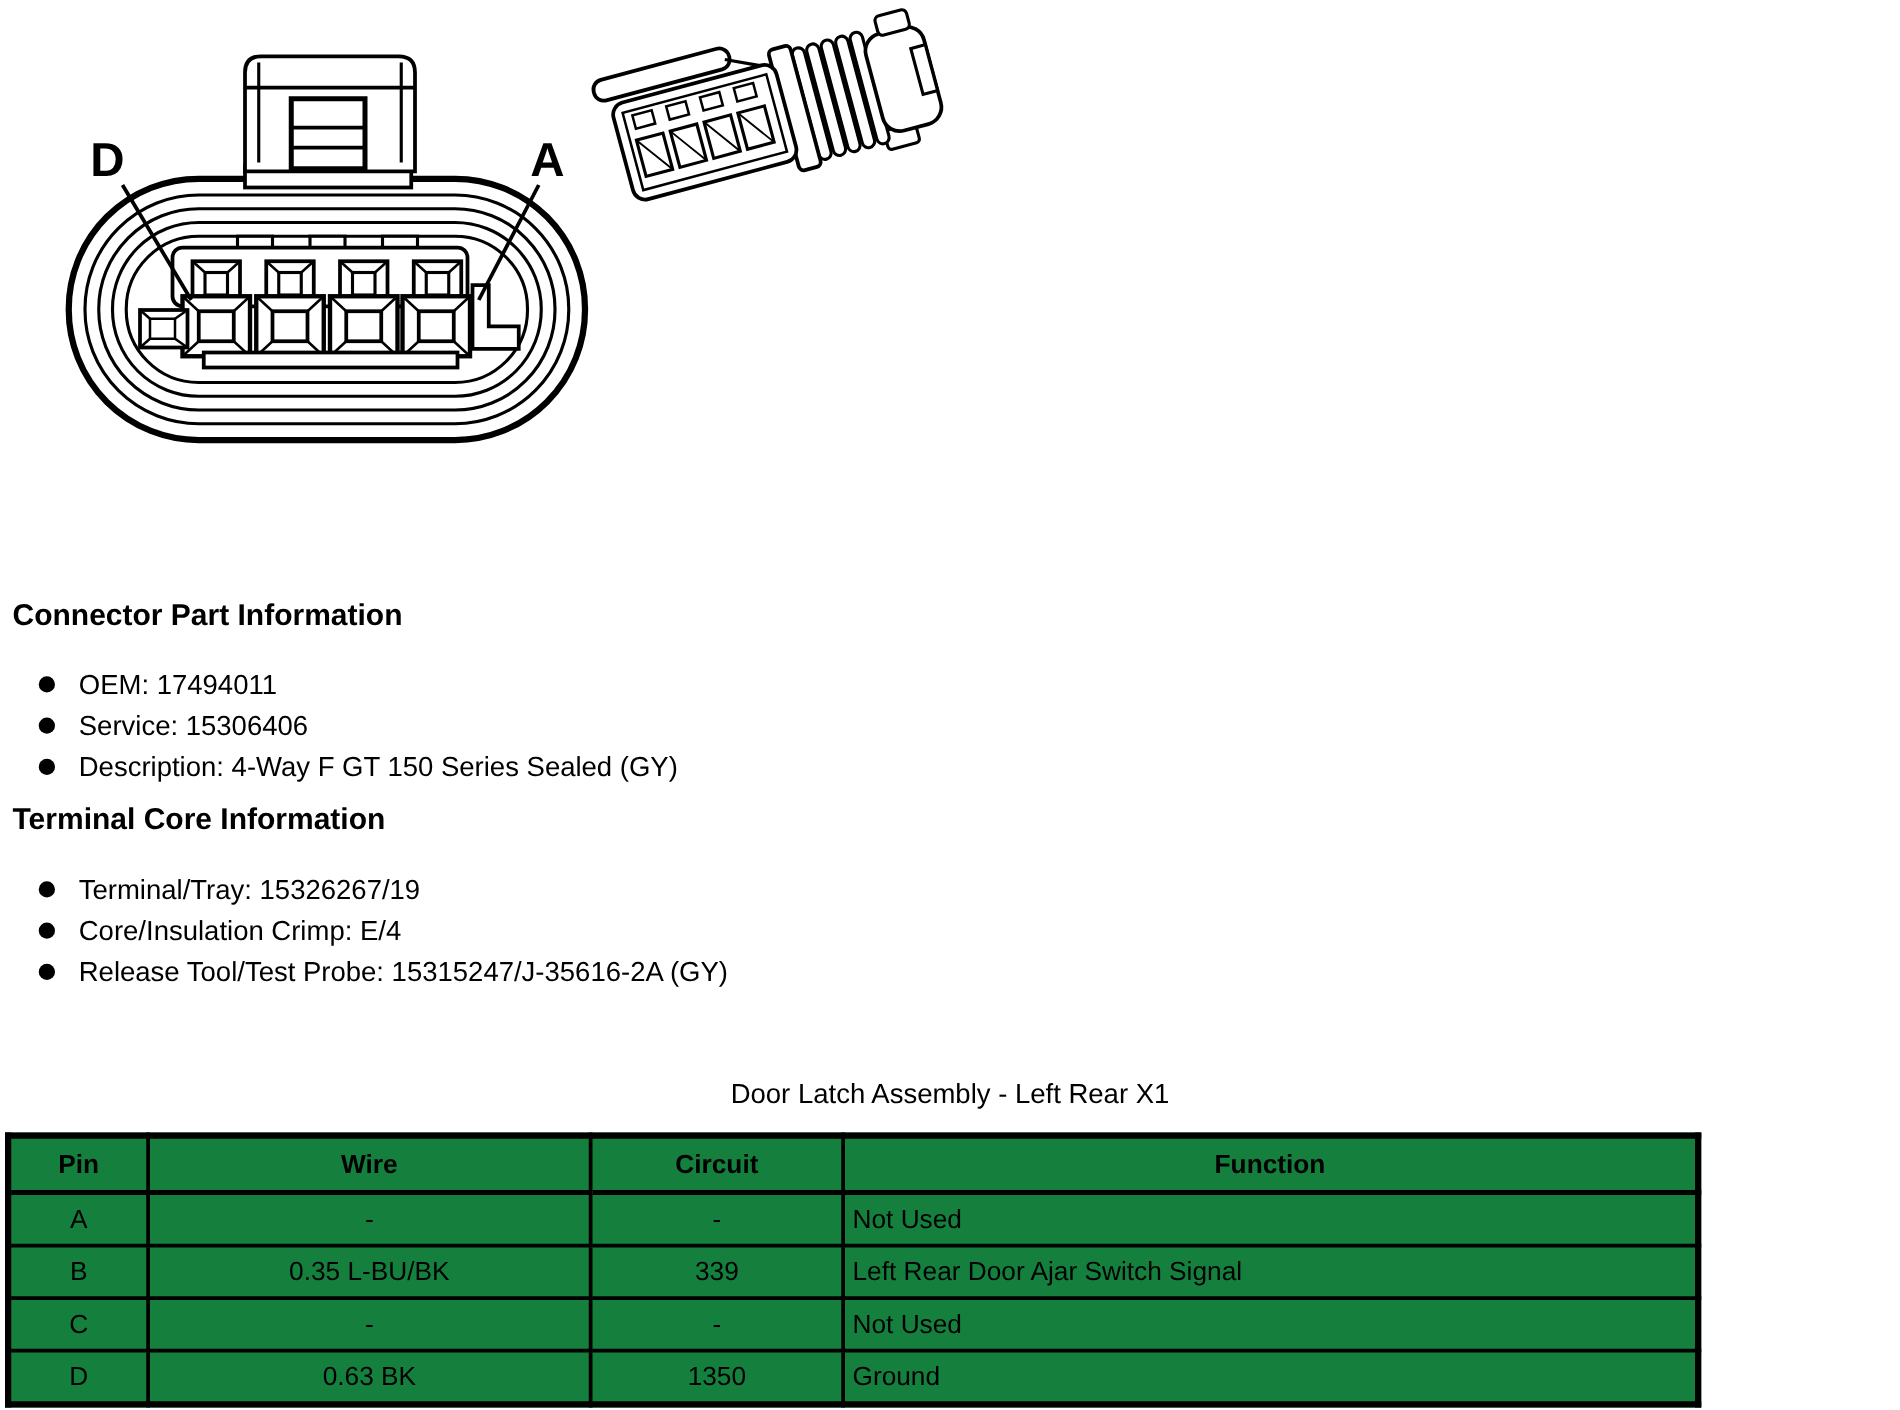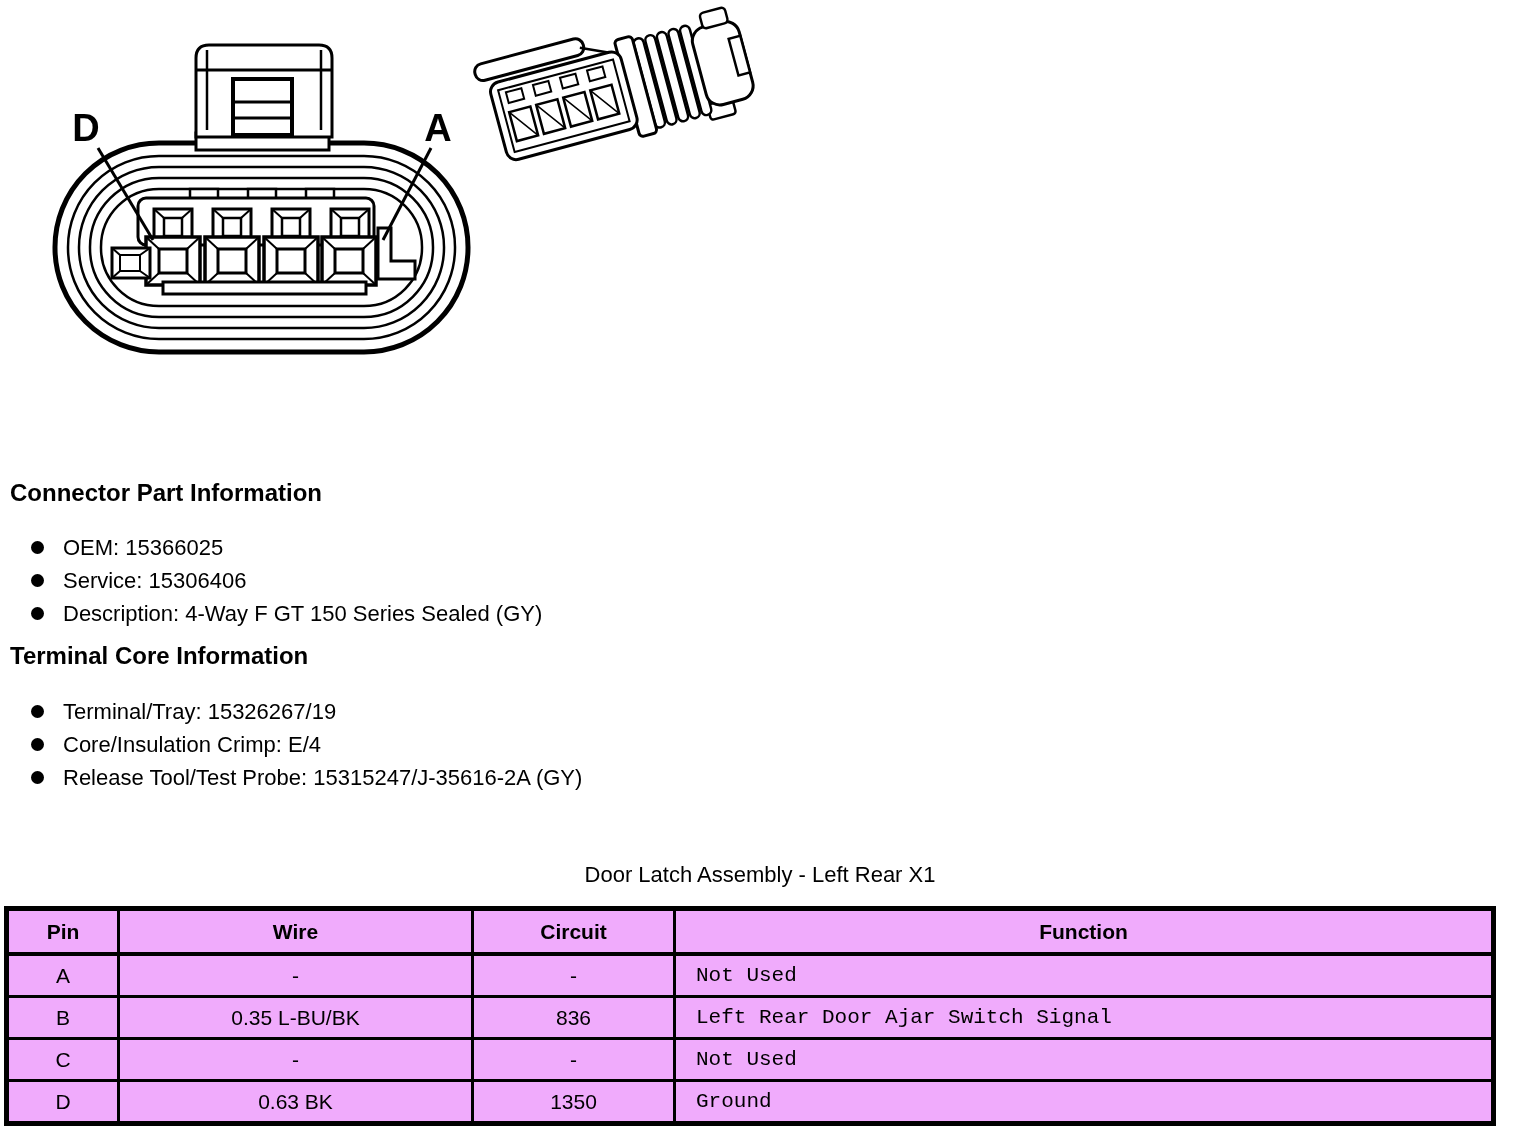--- a/index.html
+++ b/index.html
@@ -29,37 +29,37 @@
     width:13px;height:13px;border-radius:50%;
     background:#000;margin-right:19px;flex:none;
   }
   .table-title{
     top:862px;left:0;width:1520px;
     text-align:center;
     font-size:22px;font-weight:normal;
   }
   table.conn{
     position:absolute;left:4px;top:906px;
-    width:1492px;
+    width:1357px;
     border-collapse:collapse;
     table-layout:fixed;
-    background:#f0abfc;
+    background:#15803d;
   }
   table.conn th, table.conn td{
     border:3px solid #000;
     font-size:21px;
     text-align:center;
     padding:0;
     overflow:hidden;
     white-space:nowrap;
   }
   table.conn{border:5px solid #000;}
   table.conn th{height:41px;font-weight:bold;border-bottom:4px solid #000;}
   table.conn td{height:39px;font-weight:normal;}
-  table.conn td.fn{text-align:left;padding-left:20px;font-family:Liberation Mono, monospace;}
+  table.conn td.fn{text-align:left;padding-left:6px;}
   svg text{font-family:"Liberation Sans",sans-serif;}
 </style>
 </head>
 <body>
 
 <div id="page">
 
   <svg class="abs" style="left:0;top:0" width="800" height="470" viewBox="0 0 800 470">
 
     <g fill="#ffffff" stroke="#000000">
@@ -186,21 +186,21 @@
       </g>
       <path d="M507,84 L529,114 M535,84 L557,114 M563,84 L585,114 M591,84 L613,114" fill="none" stroke-width="1.5"></path>
     </g>
   </svg>
 
   <div class="abs heading" style="top:479px">Connector Part Information</div>
 
   <div class="abs bullet-list" style="top:531px">
     <div class="bullet-item">
       <span class="dot"></span>
-      <span>OEM: 15366025</span>
+      <span>OEM: 17494011</span>
     </div>
     <div class="bullet-item">
       <span class="dot"></span>
       <span>Service: 15306406</span>
     </div>
     <div class="bullet-item">
       <span class="dot"></span>
       <span>Description: 4-Way F GT 150 Series Sealed (GY)</span>
     </div>
   </div>
@@ -242,21 +242,21 @@
     <tbody>
       <tr>
         <td>A</td>
         <td>-</td>
         <td>-</td>
         <td class="fn">Not Used</td>
       </tr>
       <tr>
         <td>B</td>
         <td>0.35 L-BU/BK</td>
-        <td>836</td>
+        <td>339</td>
         <td class="fn">Left Rear Door Ajar Switch Signal</td>
       </tr>
       <tr>
         <td>C</td>
         <td>-</td>
         <td>-</td>
         <td class="fn">Not Used</td>
       </tr>
       <tr>
         <td>D</td>

